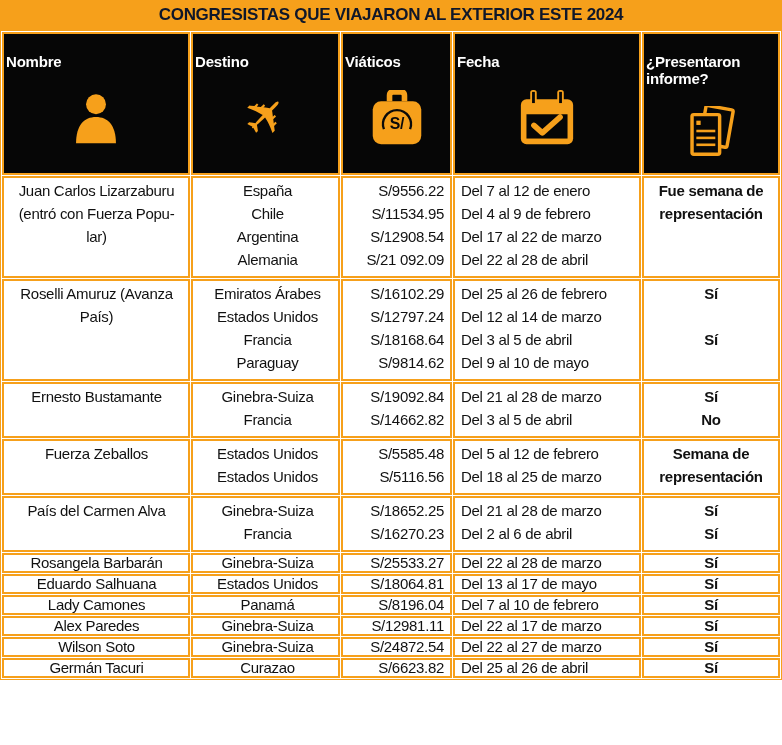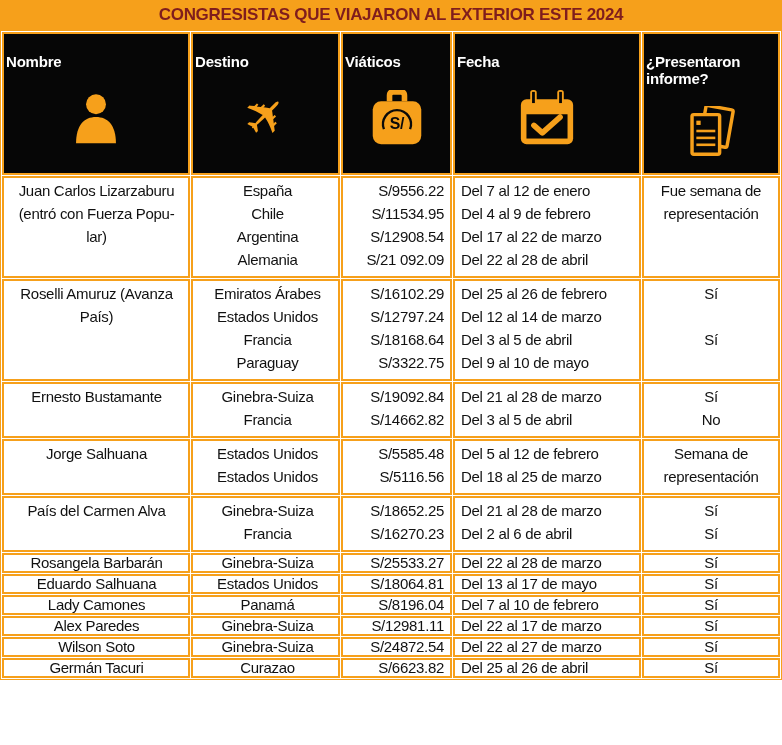--- a/index.html
+++ b/index.html
@@ -13,21 +13,21 @@
     width:782px;
     background:#ffffff;
     font-family:"Liberation Sans","DejaVu Sans",sans-serif;
     color:var(--ink);
     -webkit-font-smoothing:antialiased;
   }
   .wrap{width:782px;}
   .title-bar{
     width:782px;height:30px;line-height:30px;
     background:var(--orange);
-    color:#7f1d1d;
+    color:#0f172a;
     font-size:17px;font-weight:bold;
     text-align:center;
     letter-spacing:-0.3px;
   }
   table{
     width:782px;
     border-collapse:separate;
     border-spacing:1px;
     background:#ffffff;
     border:1px solid var(--orange);
@@ -70,21 +70,21 @@
     letter-spacing:-0.3px;
     background:#ffffff;
     padding:1px 3px;
   }
   tr.multi td{line-height:23px;padding-bottom:5px;}
   tr.single td{line-height:14px;padding-top:1px;padding-bottom:1px;}
   td.c-name{text-align:center;padding-left:4px;}
   td.c-dest{text-align:center;padding-left:7px;}
   td.c-via{text-align:right;padding-right:6px;margin-top:26px;}
   td.c-fecha{text-align:left;padding-left:6px;margin-left:32px;}
-  td.c-inf{text-align:center;}
+  td.c-inf{text-align:center;font-weight:bold;}
 </style>
 </head>
 <body>
 
 <div class="wrap">
   <div class="title-bar">CONGRESISTAS QUE VIAJARON AL EXTERIOR ESTE 2024</div>
 
   <table>
     <colgroup>
       <col class="c1">
@@ -176,21 +176,21 @@
         <tr class="multi">
     <td class="c-name">Roselli Amuruz (Avanza
 País)</td>
     <td class="c-dest">Emiratos Árabes
 Estados Unidos
 Francia
 Paraguay</td>
     <td class="c-via">S/16102.29
 S/12797.24
 S/18168.64
-S/3322.75</td>
+S/9814.62</td>
     <td class="c-fecha">Del 25 al 26 de febrero
 Del 12 al 14 de marzo
 Del 3 al 5 de abril
 Del 9 al 10 de mayo</td>
     <td class="c-inf">Sí
 
 Sí
 </td>
   </tr>
         <tr class="multi">
@@ -198,21 +198,21 @@
     <td class="c-dest">Ginebra-Suiza
 Francia</td>
     <td class="c-via">S/19092.84
 S/14662.82</td>
     <td class="c-fecha">Del 21 al 28 de marzo
 Del 3 al 5 de abril</td>
     <td class="c-inf">Sí
 No</td>
   </tr>
         <tr class="multi">
-    <td class="c-name">Jorge Salhuana</td>
+    <td class="c-name">Fuerza Zeballos</td>
     <td class="c-dest">Estados Unidos
 Estados Unidos</td>
     <td class="c-via">S/5585.48
 S/5116.56</td>
     <td class="c-fecha">Del 5 al 12 de febrero
 Del 18 al 25 de marzo</td>
     <td class="c-inf">Semana de
 representación</td>
   </tr>
         <tr class="multi">

